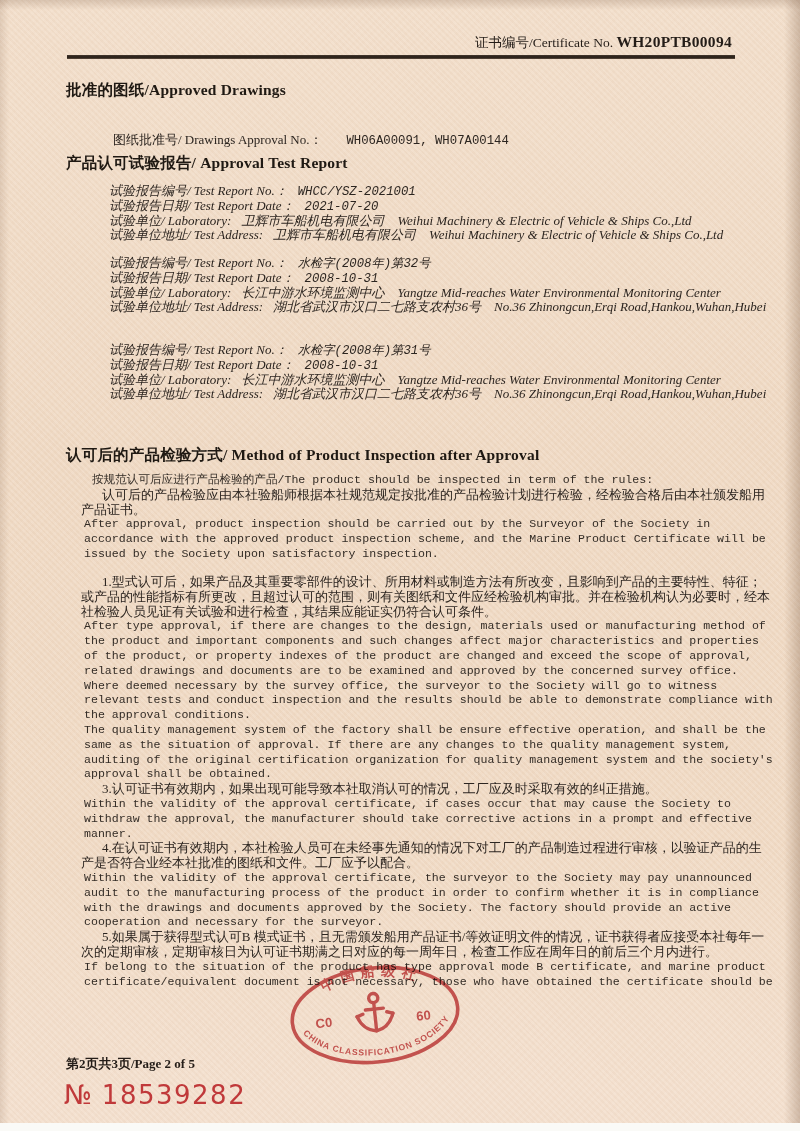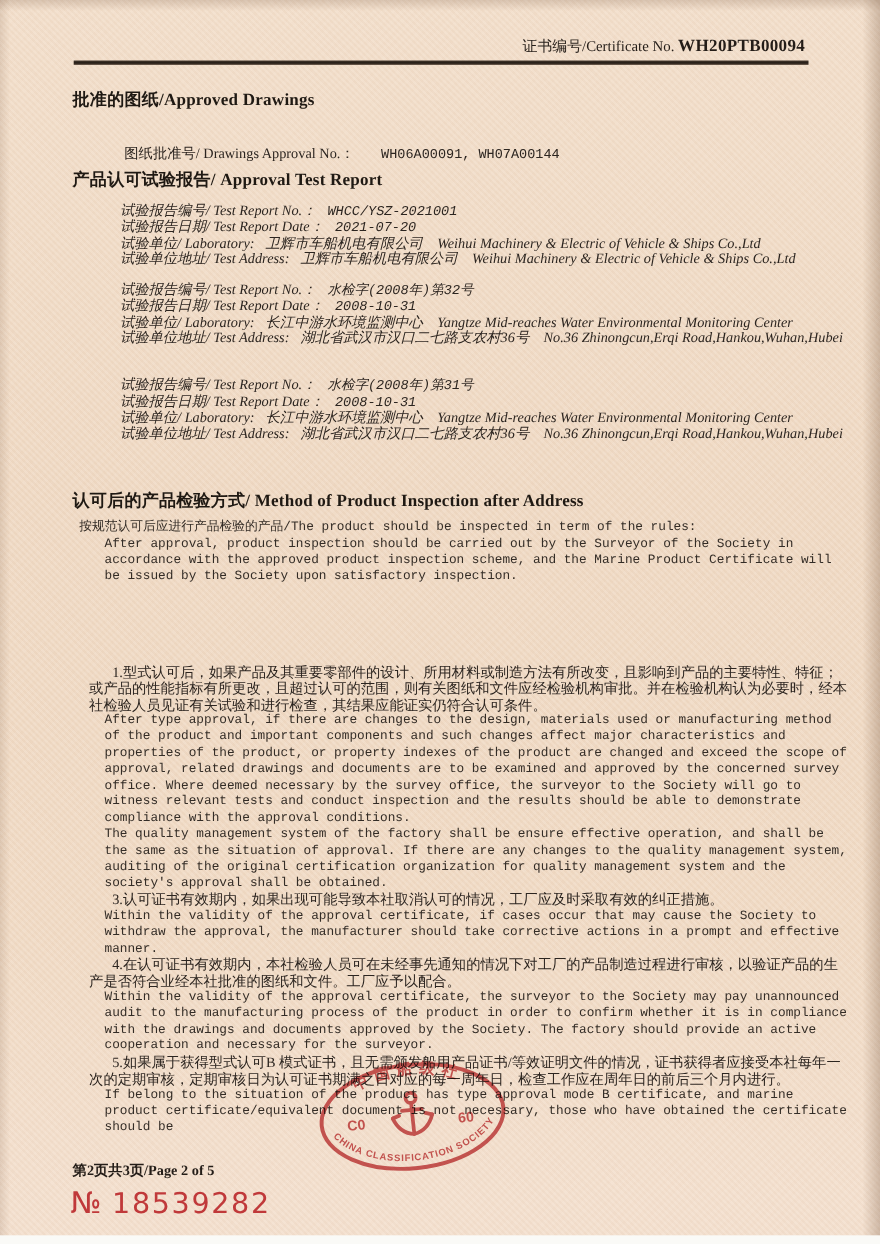--- a/index.html
+++ b/index.html
@@ -36,24 +36,24 @@
 
   .report{left:76px; width:712px; font-size:13px; line-height:14px;font-style:italic;}
   .report .rl{text-indent:33px; white-space:pre-wrap;}
   .report .lbl{}
   .report .val{margin-left:10px;}
   .report .val.mono{font-size:12.3px;}
 
   .body-block{width:706px; font-size:13px; line-height:14.8px;}
   .body-block .ln{margin:0; white-space:pre-wrap;}
   .body-block .zh{margin-left:13px; text-indent:21px; font-size:13px;}
-  .body-block .en{margin-left:27px; font-family:"Liberation Mono","DejaVu Sans Mono",monospace; font-size:11.6px; color:#332c26;}
+  .body-block .en{margin-left:16px; font-family:"Liberation Mono","DejaVu Sans Mono",monospace; font-size:11.6px; color:#332c26;}
 
   .method{left:68px; top:473px;}
-  .maint{left:68px; top:604px;}
+  .maint{left:68px; top:575px;}
 
   .stamp{left:286px; top:959px; width:178px; height:112px; transform:rotate(-6deg); opacity:0.82; mix-blend-mode:multiply;}
 
   .footer-page{left:66px; top:1055px; font-size:13px; font-weight:bold; color:#241d18; white-space:nowrap;}
   .serial{left:64px; top:1079px; font-family:"DejaVu Sans",sans-serif; font-size:26px; letter-spacing:1.5px; color:#c0393a; white-space:nowrap;}
   .serial .pfx{font-size:27px; letter-spacing:0;}
 </style>
 </head>
 <body>
 
@@ -87,24 +87,25 @@
     <div class="rl"><span class="lbl">试验单位地址/ Test Address:</span><span class="val">湖北省武汉市汉口二七路支农村36号    No.36 Zhinongcun,Erqi Road,Hankou,Wuhan,Hubei</span></div>
   </div>
 
   <div class="abs report" style="top:343px">
     <div class="rl"><span class="lbl">试验报告编号/ Test Report No.：</span><span class="val mono">水检字(2008年)第31号</span></div>
     <div class="rl"><span class="lbl">试验报告日期/ Test Report Date：</span><span class="val mono">2008-10-31</span></div>
     <div class="rl"><span class="lbl">试验单位/ Laboratory:</span><span class="val">长江中游水环境监测中心    Yangtze Mid-reaches Water Environmental Monitoring Center</span></div>
     <div class="rl"><span class="lbl">试验单位地址/ Test Address:</span><span class="val">湖北省武汉市汉口二七路支农村36号    No.36 Zhinongcun,Erqi Road,Hankou,Wuhan,Hubei</span></div>
   </div>
 
-  <div class="abs sec-title" style="top:445px">认可后的产品检验方式/ Method of Product Inspection after Address</div>
+  <div class="abs sec-title" style="top:445px">认可后的产品检验方式/ Method of Product Inspection after Approval</div>
 
   <div class="abs body-block method">
-    <div class="ln en" style="margin-left:4px">按规范认可后应进行产品检验的产品/The product should be inspected in term of the rules:</div>
+    <div class="ln en" style="margin-left:24px">按规范认可后应进行产品检验的产品/The product should be inspected in term of the rules:</div>
+    <div class="ln zh">认可后的产品检验应由本社验船师根据本社规范规定按批准的产品检验计划进行检验，经检验合格后由本社颁发船用产品证书。</div>
     <div class="ln en">After approval, product inspection should be carried out by the Surveyor of the Society in accordance with the approved product inspection scheme, and the Marine Product Certificate will be issued by the Society upon satisfactory inspection.</div>
   </div>
 
 
   <div class="abs body-block maint">
     <div class="ln zh">1.型式认可后，如果产品及其重要零部件的设计、所用材料或制造方法有所改变，且影响到产品的主要特性、特征；或产品的性能指标有所更改，且超过认可的范围，则有关图纸和文件应经检验机构审批。并在检验机构认为必要时，经本社检验人员见证有关试验和进行检查，其结果应能证实仍符合认可条件。</div>
     <div class="ln en">After type approval, if there are changes to the design, materials used or manufacturing method of the product and important components and such changes affect major characteristics and properties of the product, or property indexes of the product are changed and exceed the scope of approval, related drawings and documents are to be examined and approved by the concerned survey office. Where deemed necessary by the survey office, the surveyor to the Society will go to witness relevant tests and conduct inspection and the results should be able to demonstrate compliance with the approval conditions.</div>
     <div class="ln en">The quality management system of the factory shall be ensure effective operation, and shall be the same as the situation of approval. If there are any changes to the quality management system, auditing of the original certification organization for quality management system and the society's approval shall be obtained.</div>
     <div class="ln zh">3.认可证书有效期内，如果出现可能导致本社取消认可的情况，工厂应及时采取有效的纠正措施。</div>
     <div class="ln en">Within the validity of the approval certificate, if cases occur that may cause the Society to withdraw the approval, the manufacturer should take corrective actions in a prompt and effective manner.</div>

